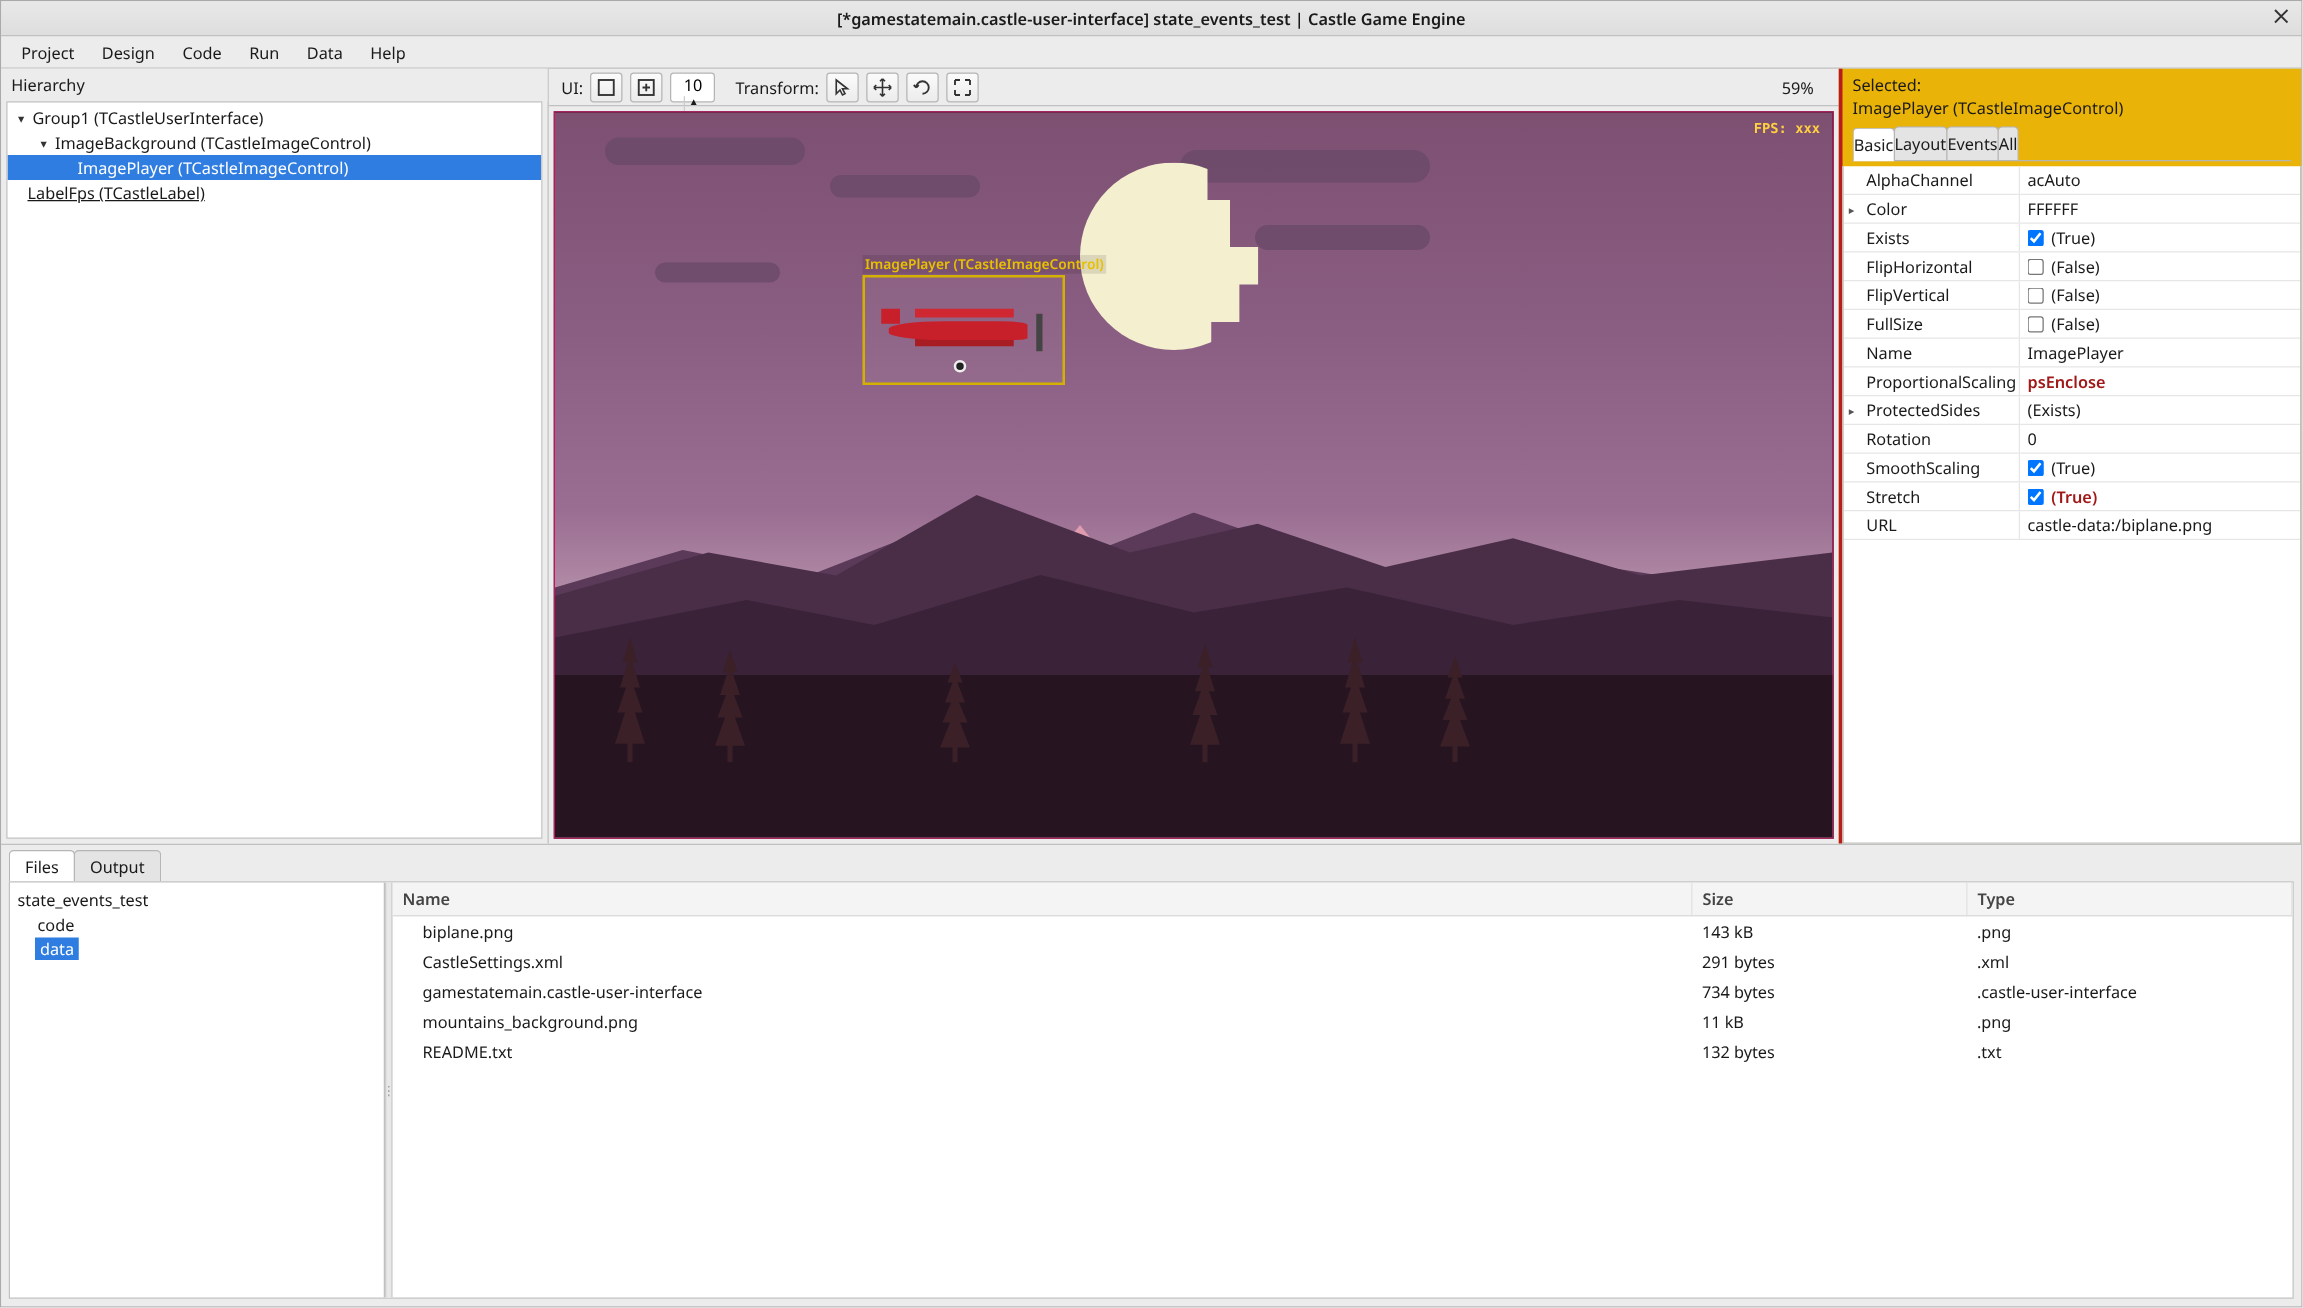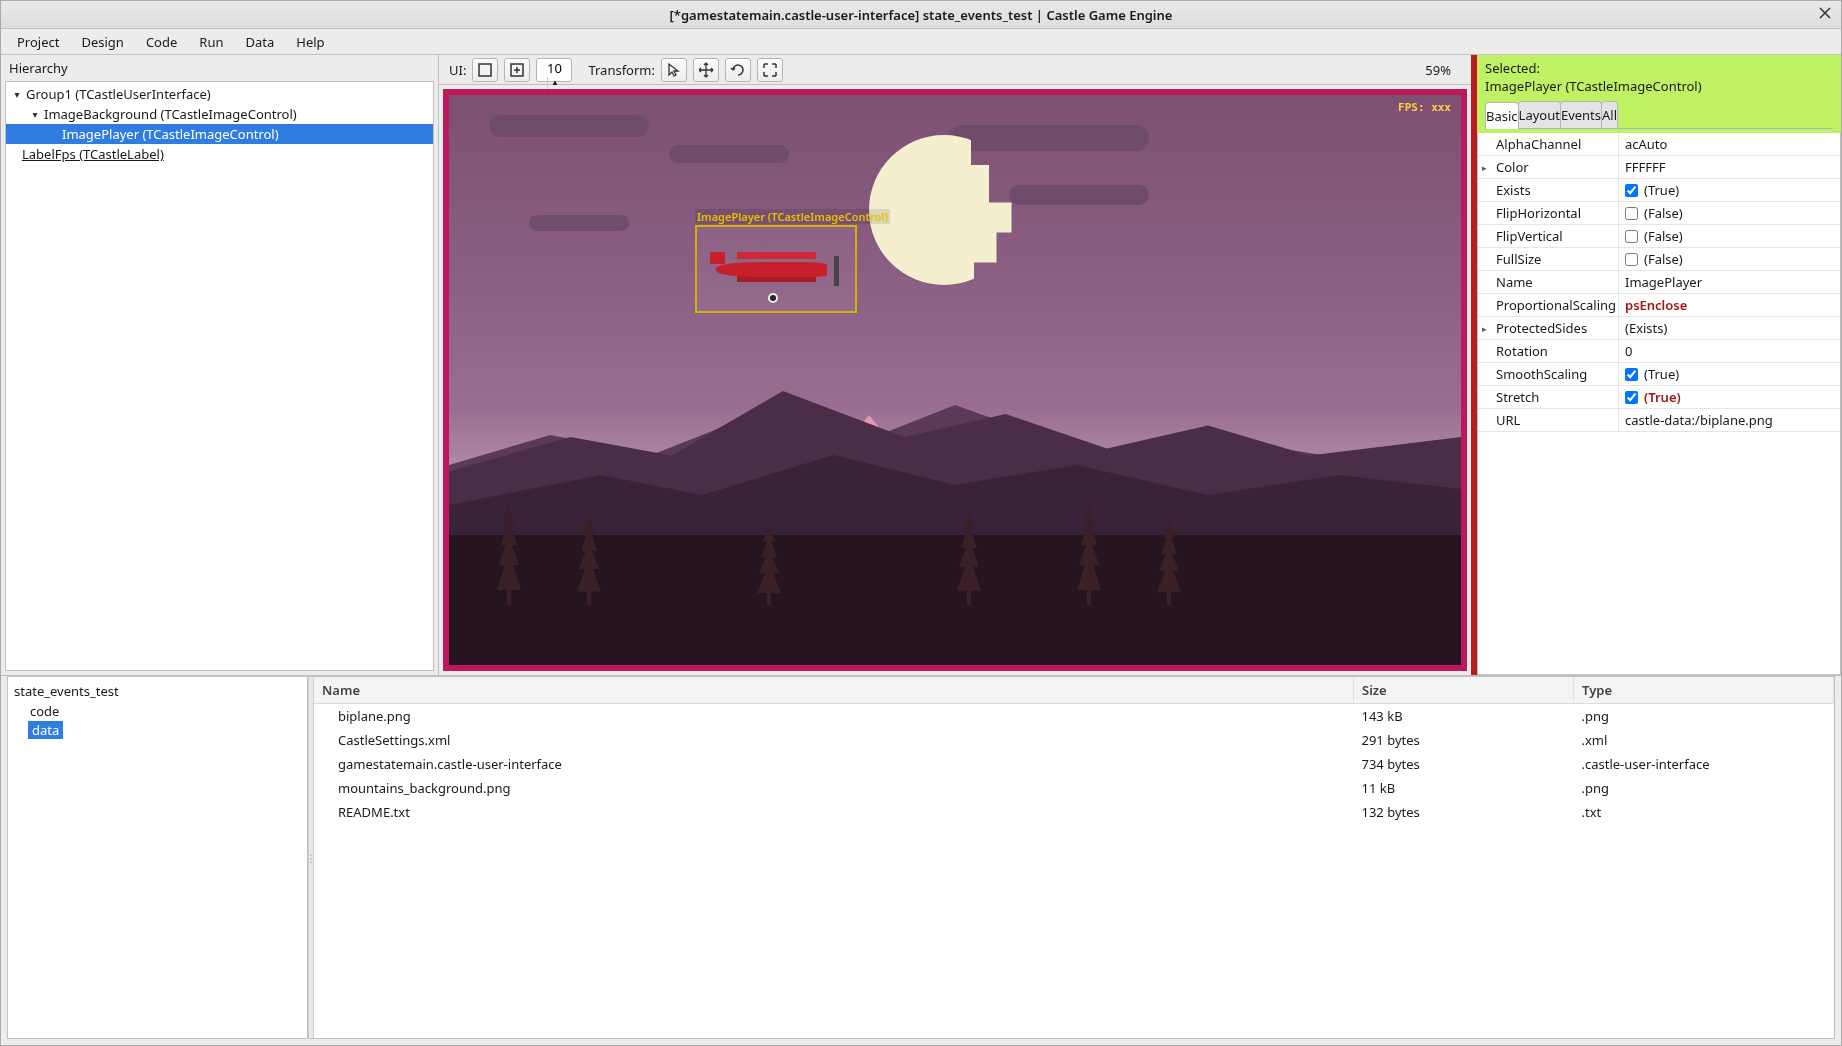--- a/index.html
+++ b/index.html
@@ -12,21 +12,21 @@
 .titlebar .closebtn { position: absolute; right: 6px; top: 2px; width: 20px; height: 20px; display:flex; align-items:center; justify-content:center; cursor:pointer; }
 
 
 .menubar { height: 26px; background: #ececec; border-bottom: 1px solid #c0c0c0; display: flex; align-items: center; padding: 0 6px; gap: 2px; }
 .menubar .mi { padding: 3px 10px; cursor: pointer; border-radius: 3px; }
 
 
 .main { flex: 1; display: flex; min-height: 0; }
 .left { width: 438px; display:flex; flex-direction:column; border-right: 1px solid #c0c0c0; background:#ececec; }
 .center { flex: 1; display:flex; flex-direction:column; min-width:0; }
-.right { width: 370px; border-left: 6px solid #b91c1c; background:#bef264; display:flex; flex-direction:column; }
+.right { width: 370px; border-left: 3px solid #b91c1c; background:#eab308; display:flex; flex-direction:column; }
 
 .panelhdr { font-size: 13px; padding: 4px 8px; background:#ececec; }
 
 
 .tree { flex:1; background:#fff; border: 1px solid #c0c0c0; margin: 0 4px 4px 4px; overflow: auto; padding: 2px 0; font-size: 13px; }
 .trow { display:flex; align-items:center; height: 20px; white-space: nowrap; cursor:pointer; }
 .trow .twisty { width: 14px; text-align: center; font-size: 10px; color:#333; }
 .trow.sel { background: #2f7de1; color:#fff; }
 .trow .lbl { padding-left: 2px; }
 
@@ -35,21 +35,21 @@
 .ctb .grp { display:flex; align-items:center; gap:6px; }
 .ctb .lbltxt { font-size: 13px; }
 .iconbtn { width: 26px; height: 24px; border: 1px solid #b5b5b5; background: linear-gradient(#fbfbfb,#ececec); border-radius: 3px; display:flex; align-items:center; justify-content:center; cursor:pointer; }
 .spinner { display:flex; align-items:center; border:1px solid #b5b5b5; border-radius:3px; background:#fff; height:24px;flex-direction:column; }
 .spinner input { width: 34px; border:none; text-align:center; font-size:13px; outline:none; background:transparent; }
 .spinner .sp { display:flex; flex-direction:column; border-left:1px solid #ccc; }
 .spinner .sp div { font-size:8px; line-height:10px; padding:0 3px; cursor:pointer; }
 .zoombox { margin-left:auto; font-size:13px; padding-right:10px; }
 
 
-.viewport { flex:1; margin: 4px; border: 6px solid #be185d; position: relative; overflow: hidden; background:#2a1e2a; image-rendering: pixelated; }
+.viewport { flex:1; margin: 4px; border: 1px solid #be185d; position: relative; overflow: hidden; background:#2a1e2a; image-rendering: pixelated; }
 .sky { position:absolute; inset:0; background: linear-gradient(#7d5072 0%, #8a5e82 30%, #9a6e92 55%, #c5a4b8 75%, #d0b0bf 100%); }
 .cloud { position:absolute; background:#6c4a6a; opacity:0.85; }
 .moon { position:absolute; width:150px; height:150px; background:#f4efcf; border-radius:50%; left:420px; top:40px; clip-path: polygon(0 0, 68% 0, 68% 20%, 80% 20%, 80% 45%, 95% 45%, 95% 65%, 85% 65%, 85% 85%, 70% 85%, 70% 100%, 0 100%); }
 .mtn { position:absolute; bottom:0; left:0; right:0; }
 .m-back { height:200px; background:#5a3a58; clip-path: polygon(0 60%, 10% 45%, 20% 55%, 30% 35%, 40% 50%, 50% 30%, 60% 48%, 70% 60%, 80% 50%, 90% 58%, 100% 52%, 100% 100%, 0 100%); bottom:120px; }
 .m-mid { height:230px; background:#4a2e48; clip-path: polygon(0 55%, 12% 40%, 22% 48%, 33% 20%, 45% 40%, 55% 30%, 65% 45%, 75% 35%, 85% 48%, 100% 40%, 100% 100%, 0 100%); bottom:90px; }
 .m-front { height:200px; background:#3a2238; clip-path: polygon(0 50%, 15% 35%, 25% 45%, 38% 25%, 50% 40%, 62% 30%, 75% 45%, 88% 35%, 100% 42%, 100% 100%, 0 100%); bottom:60px; }
 .pinkglow { position:absolute; bottom:200px; left:380px; width:80px; height:50px; background:#e8a0b0; clip-path: polygon(50% 0, 100% 100%, 0 100%); opacity:0.9; }
 .trees { position:absolute; bottom:0; left:0; right:0; height:130px; background:#261520; }
 .tree1 { position:absolute; bottom:60px; width:40px; height:100px; background:#3b2028; clip-path: polygon(50% 0, 65% 20%, 55% 20%, 70% 40%, 58% 40%, 75% 60%, 60% 60%, 80% 85%, 55% 85%, 55% 100%, 45% 100%, 45% 85%, 20% 85%, 40% 60%, 25% 60%, 42% 40%, 30% 40%, 45% 20%, 35% 20%); }
@@ -357,20 +357,24 @@
             <div class="pv">
               <span>castle-data:/biplane.png</span>
             </div>
           </div>
         </div>
     </div>
 
   </div>
 
   <div class="bottom">
+    <div class="btabs" id="btabs">
+        <div class="btab active">Files</div>
+        <div class="btab">Output</div>
+      </div>
     <div class="bcontent">
       <div class="ftree" id="ftree">
           <div style="padding-left: 0px;">
             <span class="frow">state_events_test</span>
           </div>
           <div style="padding-left: 16px;">
             <span class="frow">code</span>
           </div>
           <div style="padding-left: 16px;"><span class="frow sel">data</span></div>
         </div>

